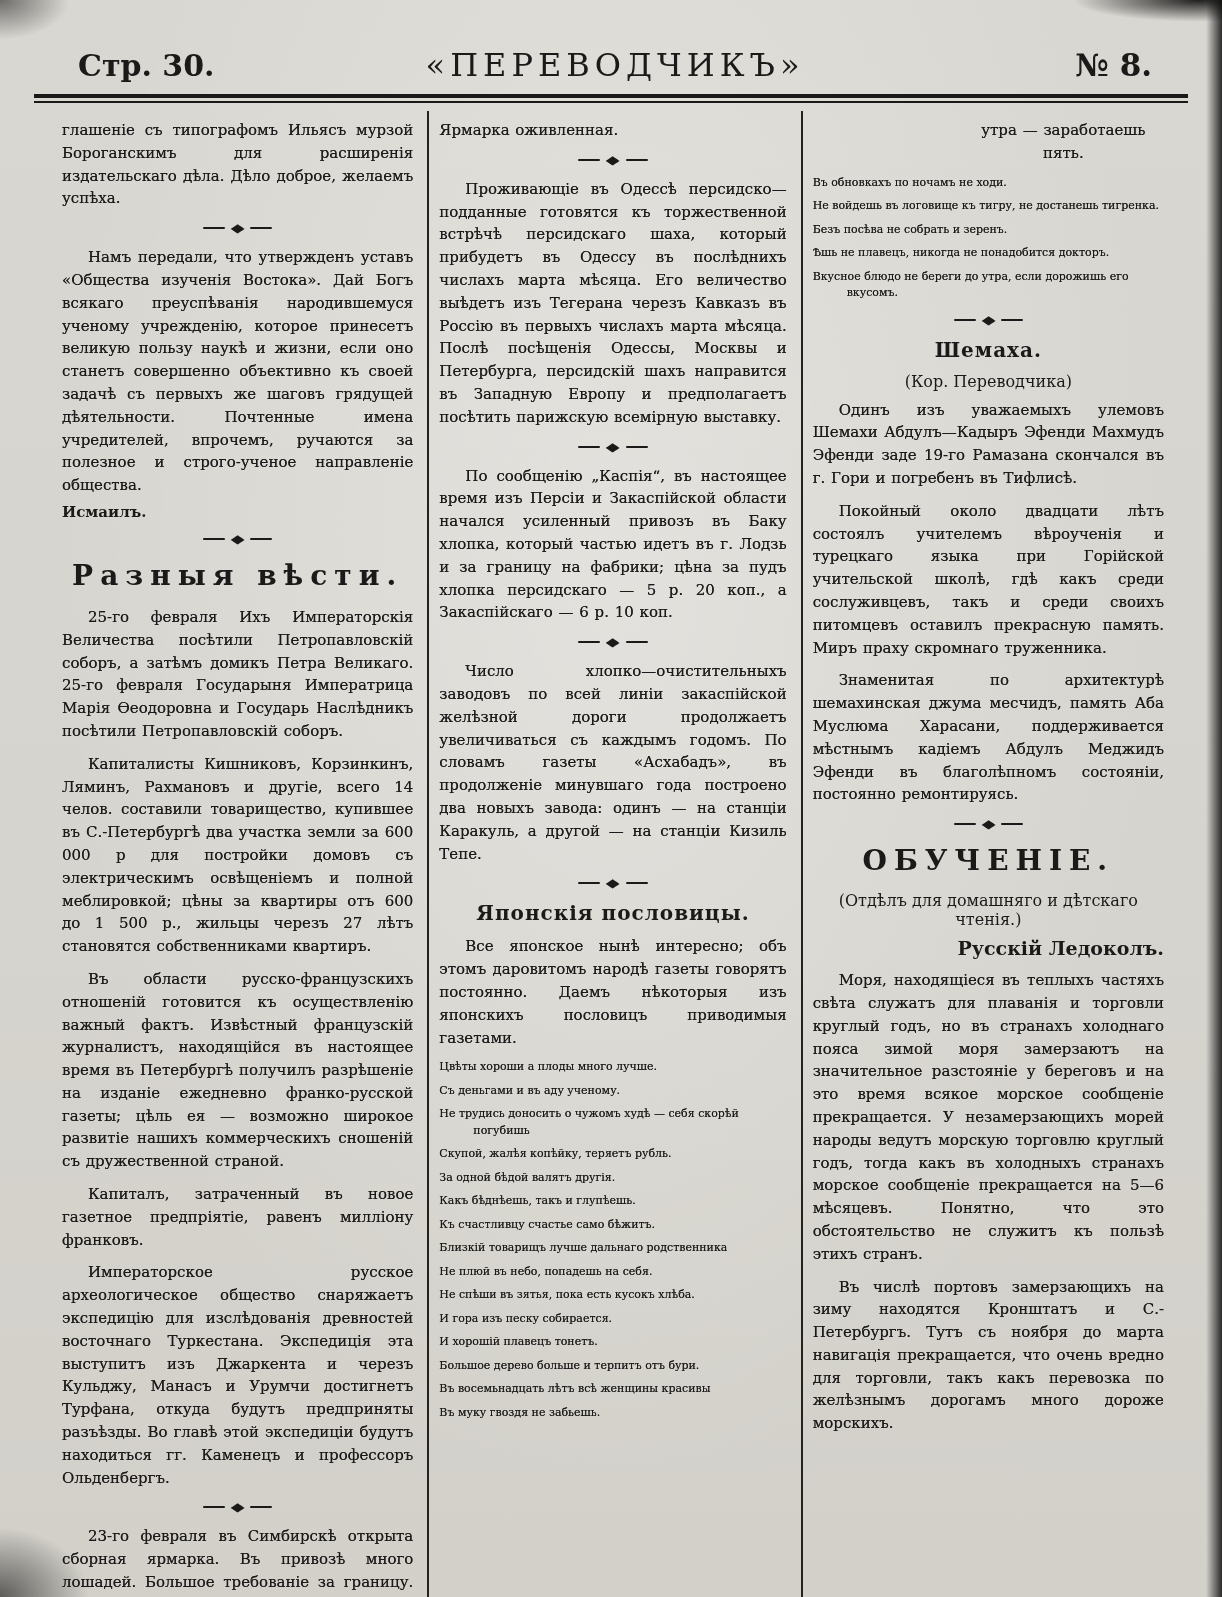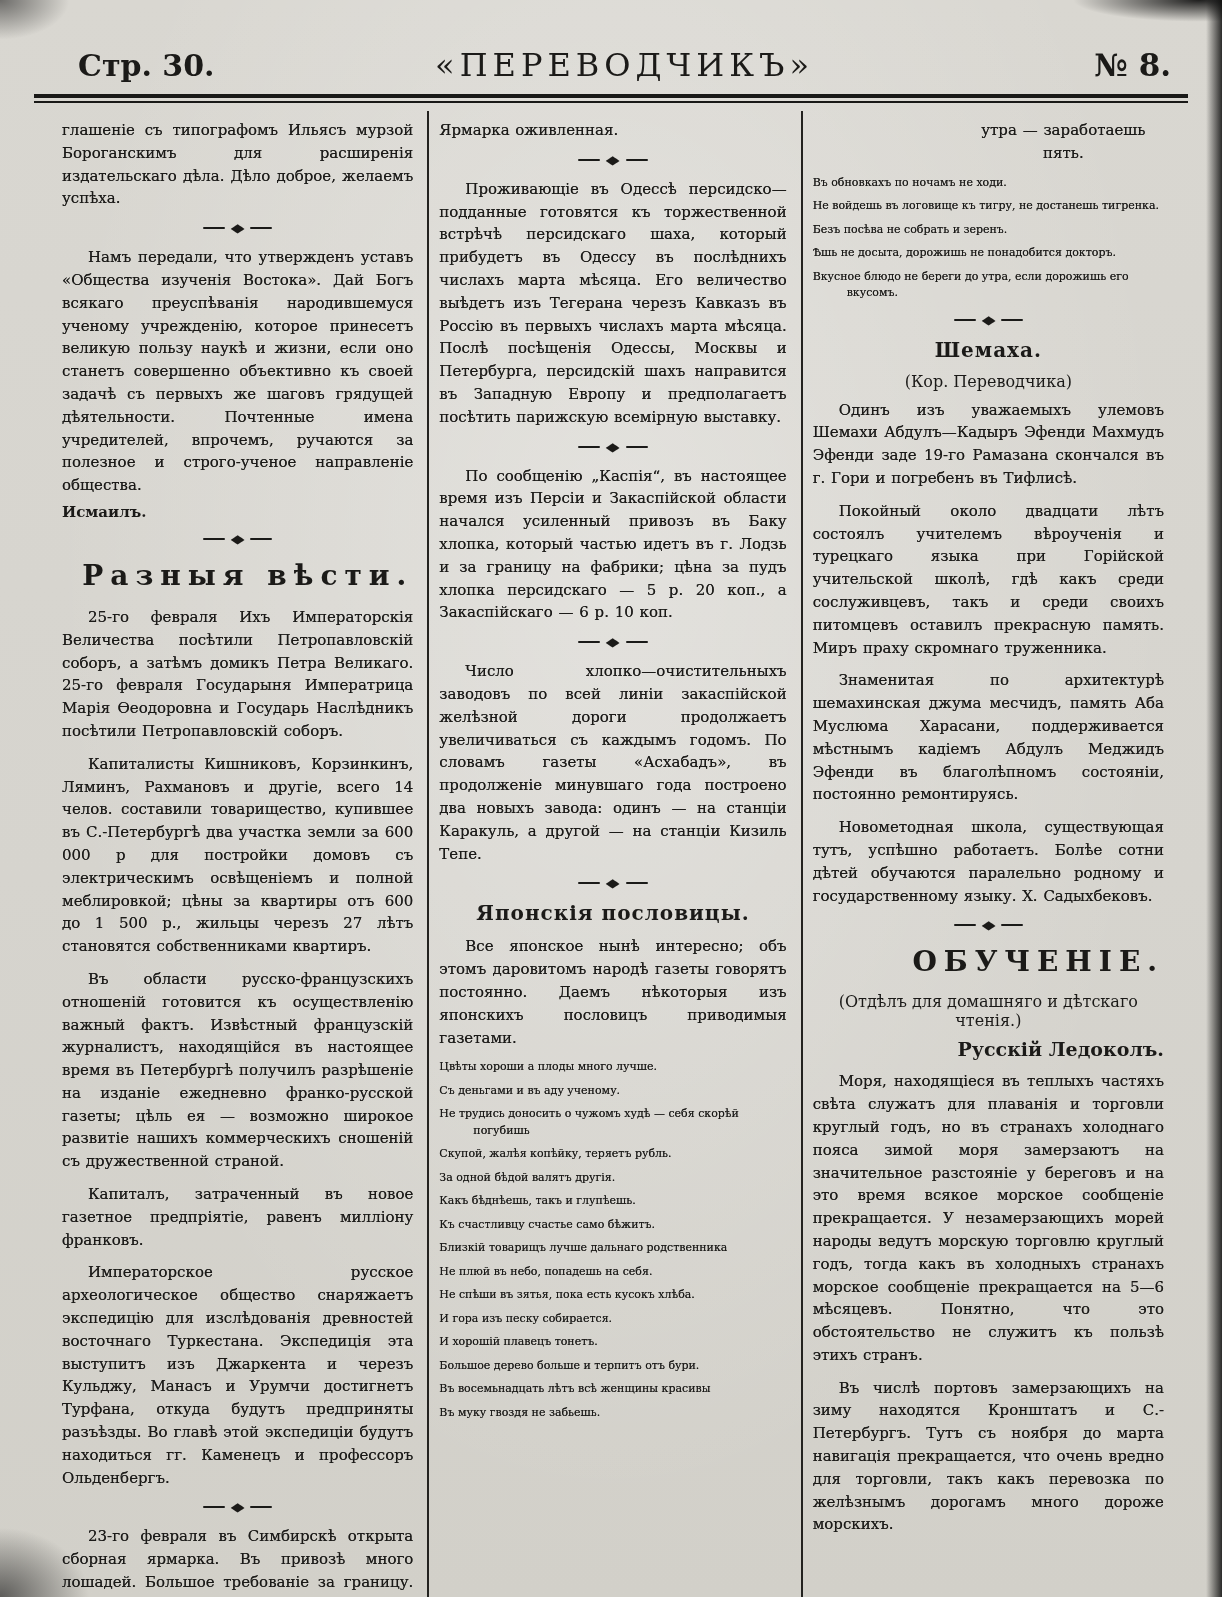--- a/index.html
+++ b/index.html
@@ -35,21 +35,21 @@
   }
   .edge-bottomleft{
     left:0; bottom:0; width:90px; height:70px;
     background:radial-gradient(ellipse at 0% 100%, rgba(15,15,15,.6), rgba(15,15,15,0) 70%);
   }
 
   .header{
     display:grid;
     grid-template-columns:1fr auto 1fr;
     align-items:baseline;
-    padding:46px 51px 8px 78px;
+    padding:46px 70px 8px 78px;
   }
   .page-label{ font-size:30px; font-weight:700; }
   .masthead{ font-size:32px; font-weight:400; letter-spacing:5px; text-align:center; }
   .issue{ font-size:31px; font-weight:700; text-align:right; }
 
   .rule-thick{ height:4px; background:#191917; margin:2px 34px 0 34px; }
   .rule-thin{ height:2px; background:#191917; margin:3px 34px 0 34px; }
 
   .columns{
     display:grid;
@@ -74,21 +74,21 @@
   .proverb{
     font-size:11px;
     line-height:1.5;
     margin-bottom:7px;
     text-align:left;
     padding-left:34px;
     text-indent:-34px;
     text-shadow:0 0 .4px rgba(22,22,20,.75);
   }
   .head-xl{
-    font-size:28px; font-weight:700; text-align:right;
+    font-size:28px; font-weight:700; text-align:center;
     letter-spacing:7px; margin:14px 0 14px;
   }
   .head-md{
     font-size:20px; font-weight:700; text-align:center;
     letter-spacing:1px; margin:10px 0 10px;
   }
   .head-sm{
     font-size:19px; font-weight:700; text-align:right; margin:8px 0 10px;
   }
   .caption{ font-size:16px; text-align:center; margin-bottom:8px; }
@@ -188,33 +188,32 @@
         <div class="proverb">И хорошій плавецъ тонетъ.</div>
         <div class="proverb">Большое дерево больше и терпитъ отъ бури.</div>
         <div class="proverb">Въ восемьнадцать лѣтъ всѣ женщины красивы</div>
         <div class="proverb">Въ муку гвоздя не забьешь.</div>
       </section>
     <section class="col">
         <div class="para cont">утра — заработаешь пять.</div>
         <div class="proverb">Въ обновкахъ по ночамъ не ходи.</div>
         <div class="proverb">Не войдешь въ логовище къ тигру, не достанешь тигренка.</div>
         <div class="proverb">Безъ посѣва не собрать и зеренъ.</div>
-        <div class="proverb">Ѣшь не досыта, дорожишь не понадобится докторъ.</div>
+        <div class="proverb">Ѣшь не плавецъ, никогда не понадобится докторъ.</div>
         <div class="proverb">Вкусное блюдо не береги до утра, если дорожишь его вкусомъ.</div>
         <div class="divider">
           <span class="dline"></span>
           <span class="ddiamond">◆</span>
           <span class="dline"></span>
         </div>
         <div class="head-md">Шемаха.</div>
         <div class="caption">(Кор. Переводчика)</div>
         <div class="para indent">Одинъ изъ уважаемыхъ улемовъ Шемахи Абдулъ—Кадыръ Эфенди Махмудъ Эфенди заде 19-го Рамазана скончался въ г. Гори и погребенъ въ Тифлисѣ.</div>
         <div class="para indent">Покойный около двадцати лѣтъ состоялъ учителемъ вѣроученія и турецкаго языка при Горійской учительской школѣ, гдѣ какъ среди сослуживцевъ, такъ и среди своихъ питомцевъ оставилъ прекрасную память. Миръ праху скромнаго труженника.</div>
         <div class="para indent">Знаменитая по архитектурѣ шемахинская джума месчидъ, память Аба Муслюма Харасани, поддерживается мѣстнымъ кадіемъ Абдулъ Меджидъ Эфенди въ благолѣпномъ состояніи, постоянно ремонтируясь.</div>
-        <div class="para indent">Новометодная школа, существующая тутъ, успѣшно работаетъ. Болѣе сотни дѣтей обучаются паралельно родному и государственному языку.    Х. Садыхбековъ.</div>
         <div class="divider">
           <span class="dline"></span>
           <span class="ddiamond">◆</span>
           <span class="dline"></span>
         </div>
         <div class="head-xl">ОБУЧЕНІЕ.</div>
         <div class="caption">(Отдѣлъ для домашняго и дѣтскаго чтенія.)</div>
         <div class="head-sm">Русскій Ледоколъ.</div>
         <div class="para indent">Моря, находящіеся въ теплыхъ частяхъ свѣта служатъ для плаванія и торговли круглый годъ, но въ странахъ холоднаго пояса зимой моря замерзаютъ на значительное разстояніе у береговъ и на это время всякое морское сообщеніе прекращается. У незамерзающихъ морей народы ведутъ морскую торговлю круглый годъ, тогда какъ въ холодныхъ странахъ морское сообщеніе прекращается на 5—6 мѣсяцевъ. Понятно, что это обстоятельство не служитъ къ пользѣ этихъ странъ.</div>
         <div class="para indent">Въ числѣ портовъ замерзающихъ на зиму находятся Кронштатъ и С.-Петербургъ. Тутъ съ ноября до марта навигація прекращается, что очень вредно для торговли, такъ какъ перевозка по желѣзнымъ дорогамъ много дороже морскихъ.</div>

